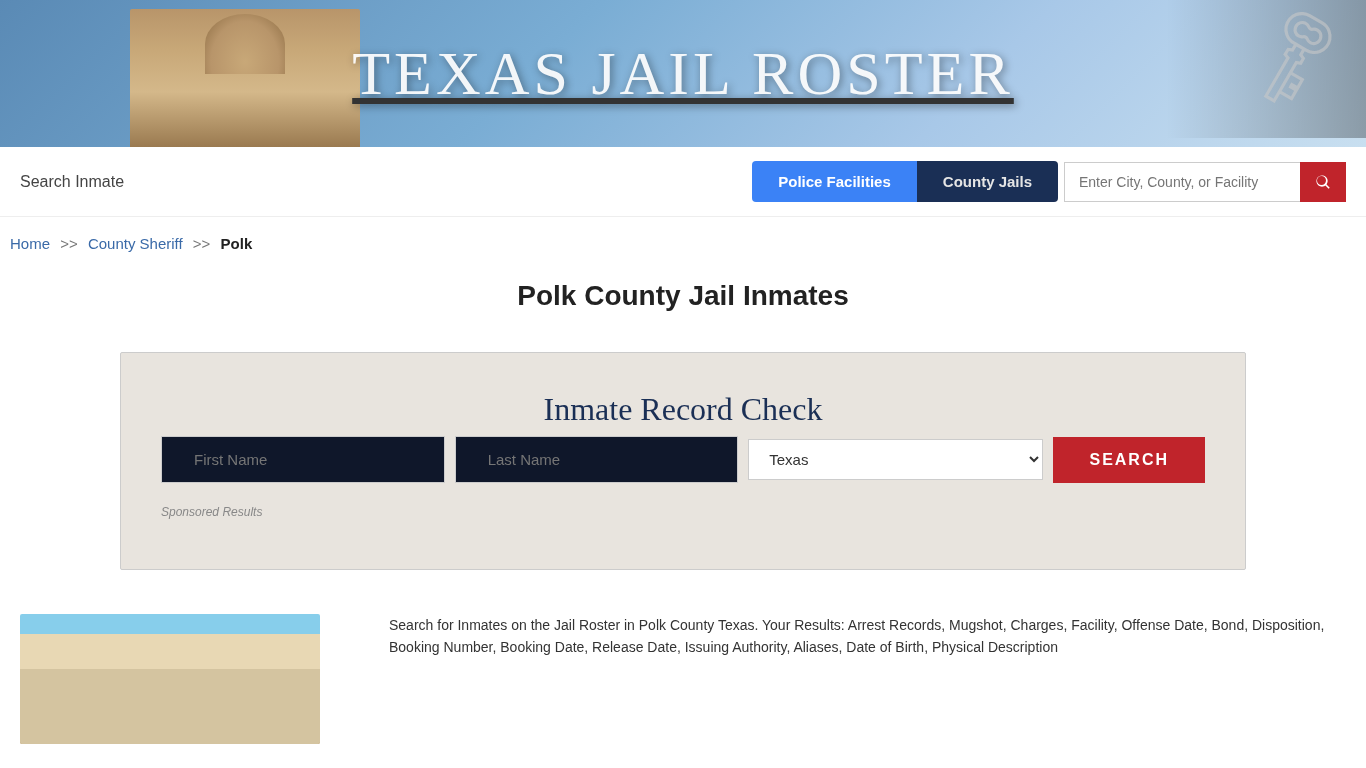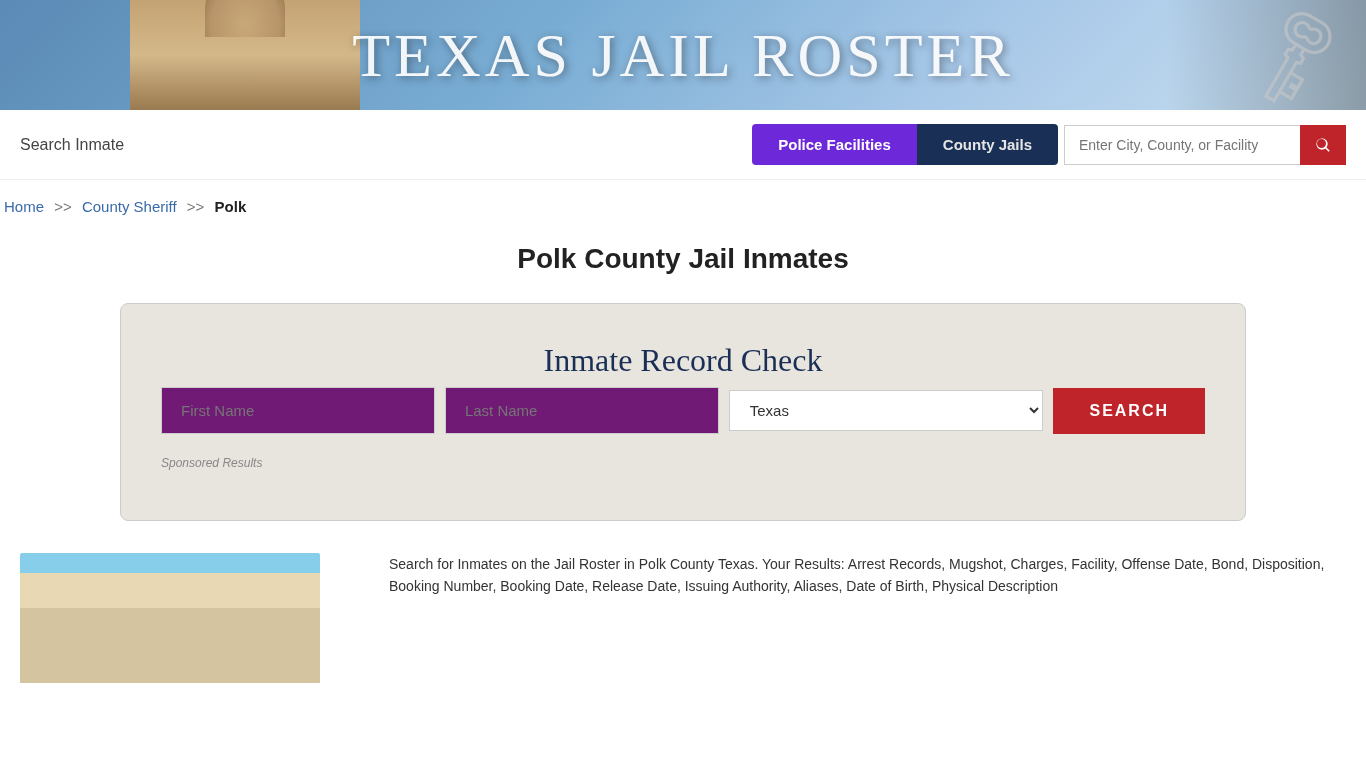--- a/index.html
+++ b/index.html
@@ -1,27 +1,28 @@
 <!DOCTYPE html>
 <html><head>
   <meta charset="utf-8">
   <style>
     * { box-sizing: border-box; margin: 0; padding: 0; }
     body { font-family: Georgia, 'Times New Roman', serif; background: #fff; color: #333; }
 
     
     .header-banner {
       width: 100%;
-      height: 110px;
+      height: 147px;
       background: linear-gradient(135deg, #5a8ab5 0%, #7aadd4 40%, #a8c8e8 70%, #c8dff0 100%);
       position: relative;
       overflow: hidden;
       display: flex;
       align-items: center;
       justify-content: center;
+      text-decoration: underline;
     }
     .header-banner .banner-title {
       font-size: 62px;
       font-family: 'Palatino Linotype', Palatino, serif;
       color: rgba(255,255,255,0.92);
       letter-spacing: 4px;
       text-shadow: 2px 2px 8px rgba(0,0,0,0.4);
       font-weight: normal;
       text-transform: uppercase;
       z-index: 2;
@@ -83,21 +84,21 @@
     }
     .nav-btn {
       padding: 12px 26px;
       font-size: 15px;
       font-family: Arial, sans-serif;
       border: none;
       cursor: pointer;
       font-weight: bold;
     }
     .nav-btn-police {
-      background: #6d28d9;
+      background: #3b82f6;
       color: #fff;
       border-radius: 4px 0 0 4px;
     }
     .nav-btn-county {
       background: #1a2f55;
       color: #e5e5e5;
       border-radius: 0 4px 4px 0;
     }
     .nav-search-wrap {
       display: flex;
@@ -124,21 +125,21 @@
       justify-content: center;
     }
     .search-icon-svg {
       width: 18px;
       height: 18px;
       fill: white;
     }
 
     
     .breadcrumb {
-      padding: 18px 4px;
+      padding: 18px 10px;
       font-family: Arial, sans-serif;
       font-size: 15px;
     }
     .breadcrumb a {
       color: #3a6aa8;
       text-decoration: none;
     }
     .breadcrumb .sep {
       color: #777;
       margin: 0 6px;
@@ -155,24 +156,24 @@
     }
     .page-title {
       font-size: 28px;
       font-weight: bold;
       font-family: Arial, sans-serif;
       color: #222;
     }
 
     
     .record-check-box {
-      margin: 4px 120px;
+      margin: 16px 120px;
       background: #e8e4de;
       border: 1px solid #ccc;
-      border-radius: 8px;
+      border-radius: 2px;
       padding: 38px 40px 50px;
     }
     .record-check-title {
       text-align: center;
       font-size: 32px;
       font-family: Georgia, serif;
       color: #1a2f55;
       margin-bottom: 8px;
     }
     .record-check-subtitle {
@@ -182,24 +183,24 @@
       color: #555;
       margin-bottom: 32px;
     }
     .record-check-form {
       display: flex;
       gap: 10px;
       align-items: center;
     }
     .record-input {
       flex: 1;
-      padding: 14px 19px;
+      padding: 14px 32px;
       font-size: 15px;
       border: 1px solid #ccc;
-      background: #701a75;
+      background: #0f172a;
       font-family: Arial, sans-serif;
       color: #999;
       outline: none;
     }
     .record-select {
       flex: 1.2;
       padding: 10px 16px;
       font-size: 15px;
       border: 1px solid #ccc;
       background: #fff;

